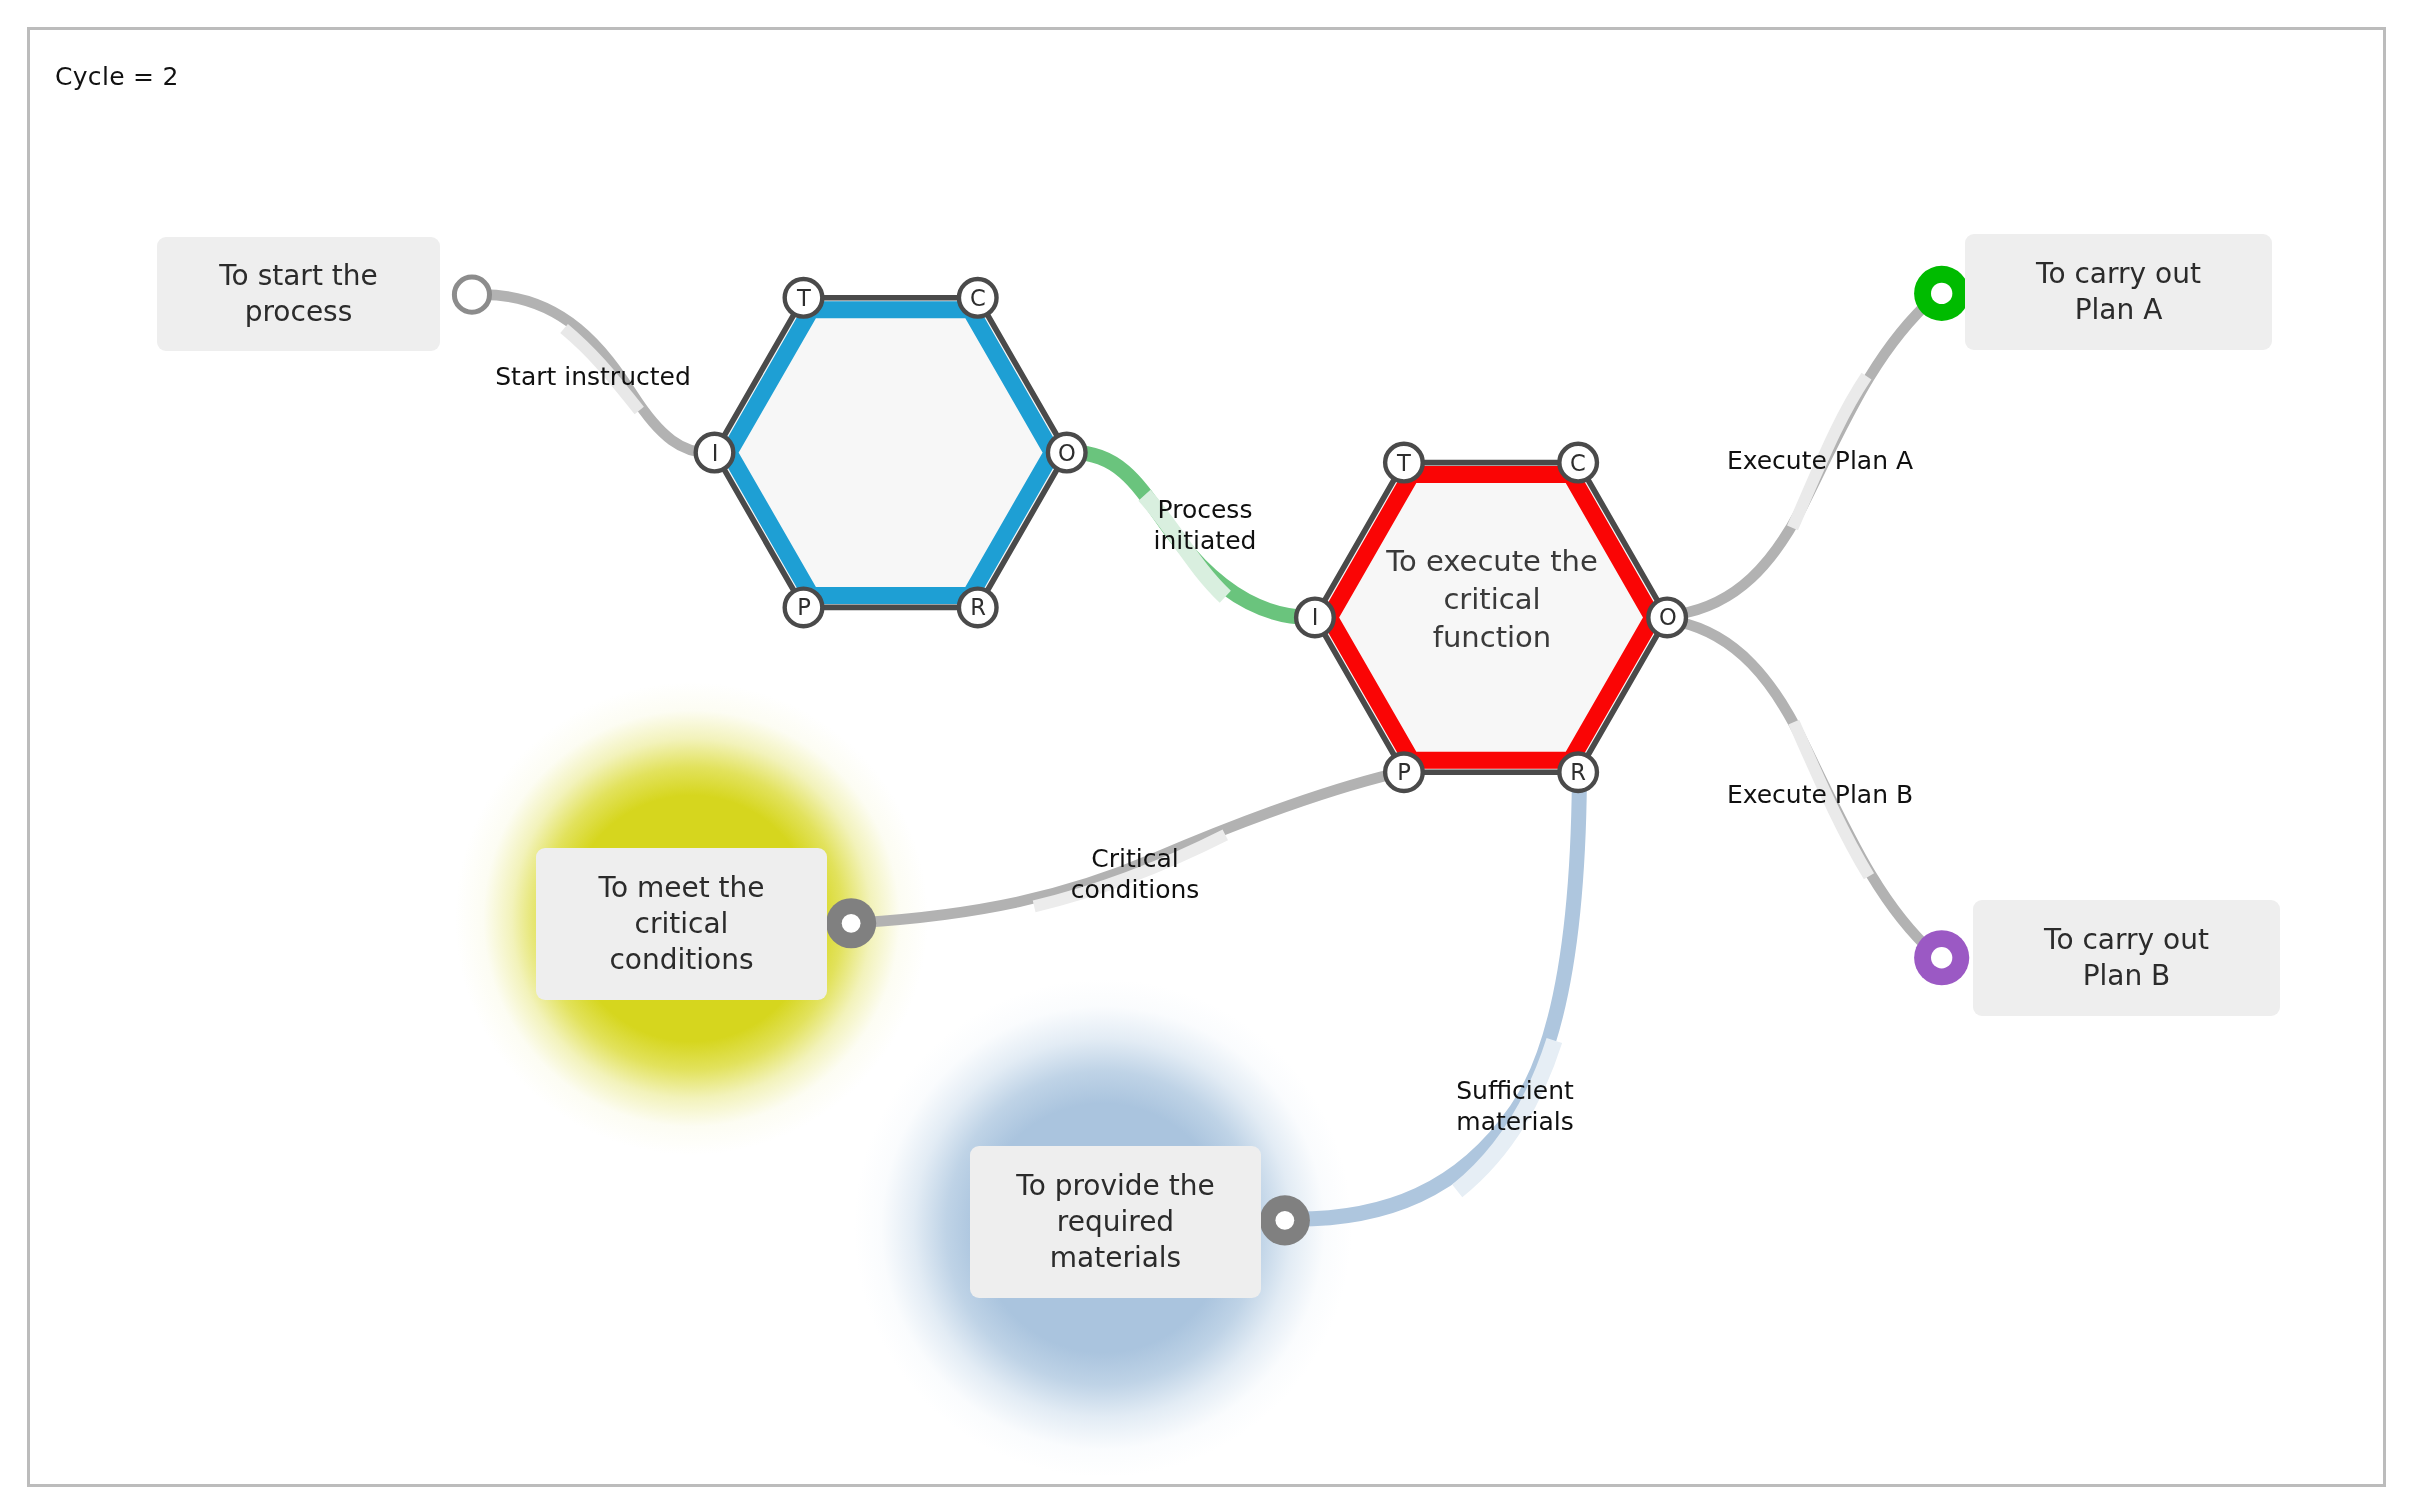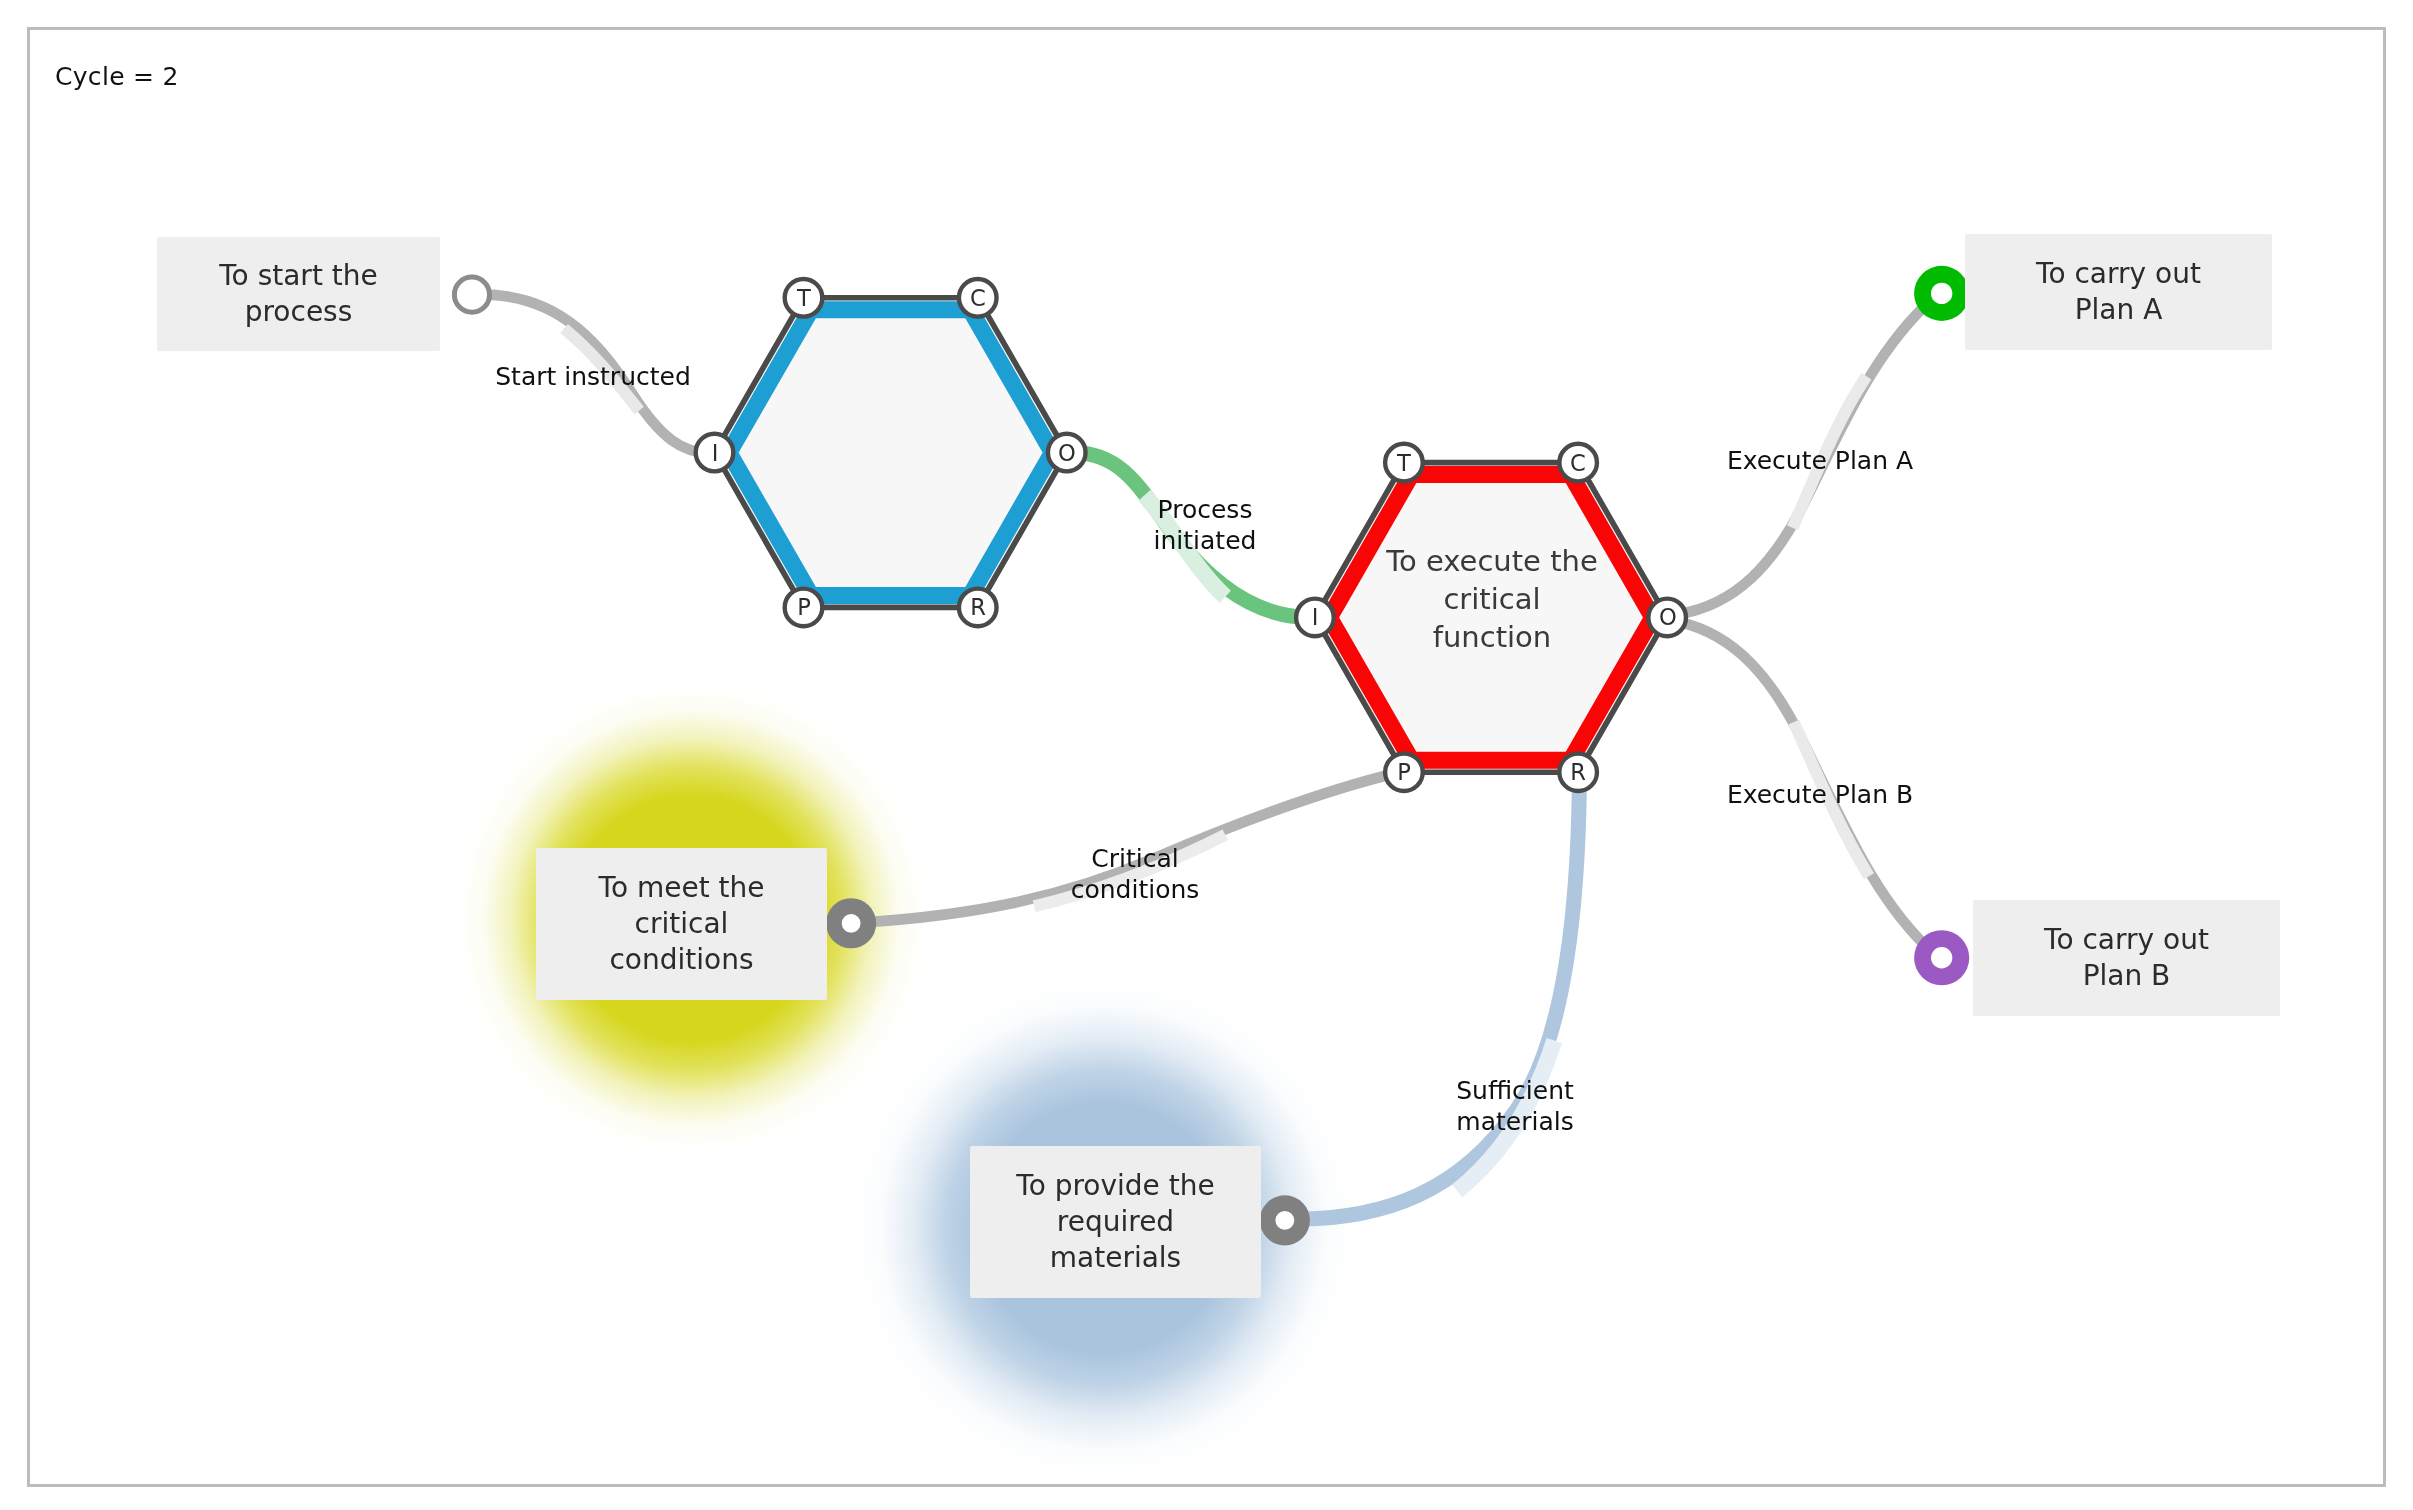--- a/index.html
+++ b/index.html
@@ -44,21 +44,21 @@
     position: absolute;
     left: 0; top: 0;
     width: 2413px;
     height: 1510px;
     pointer-events: none;
   }
   
   .chip {
     position: absolute;
     background: #eeeeee;
-    border-radius: 2px;
+    border-radius: 9px;
     display: flex;
     align-items: center;
     justify-content: center;
     text-align: center;
     color: #2b2b2b;
     font-size: 28px;
     line-height: 1.28;
     padding: 6.3px 11.3px;
     box-sizing: border-box;
     white-space: pre-line;

